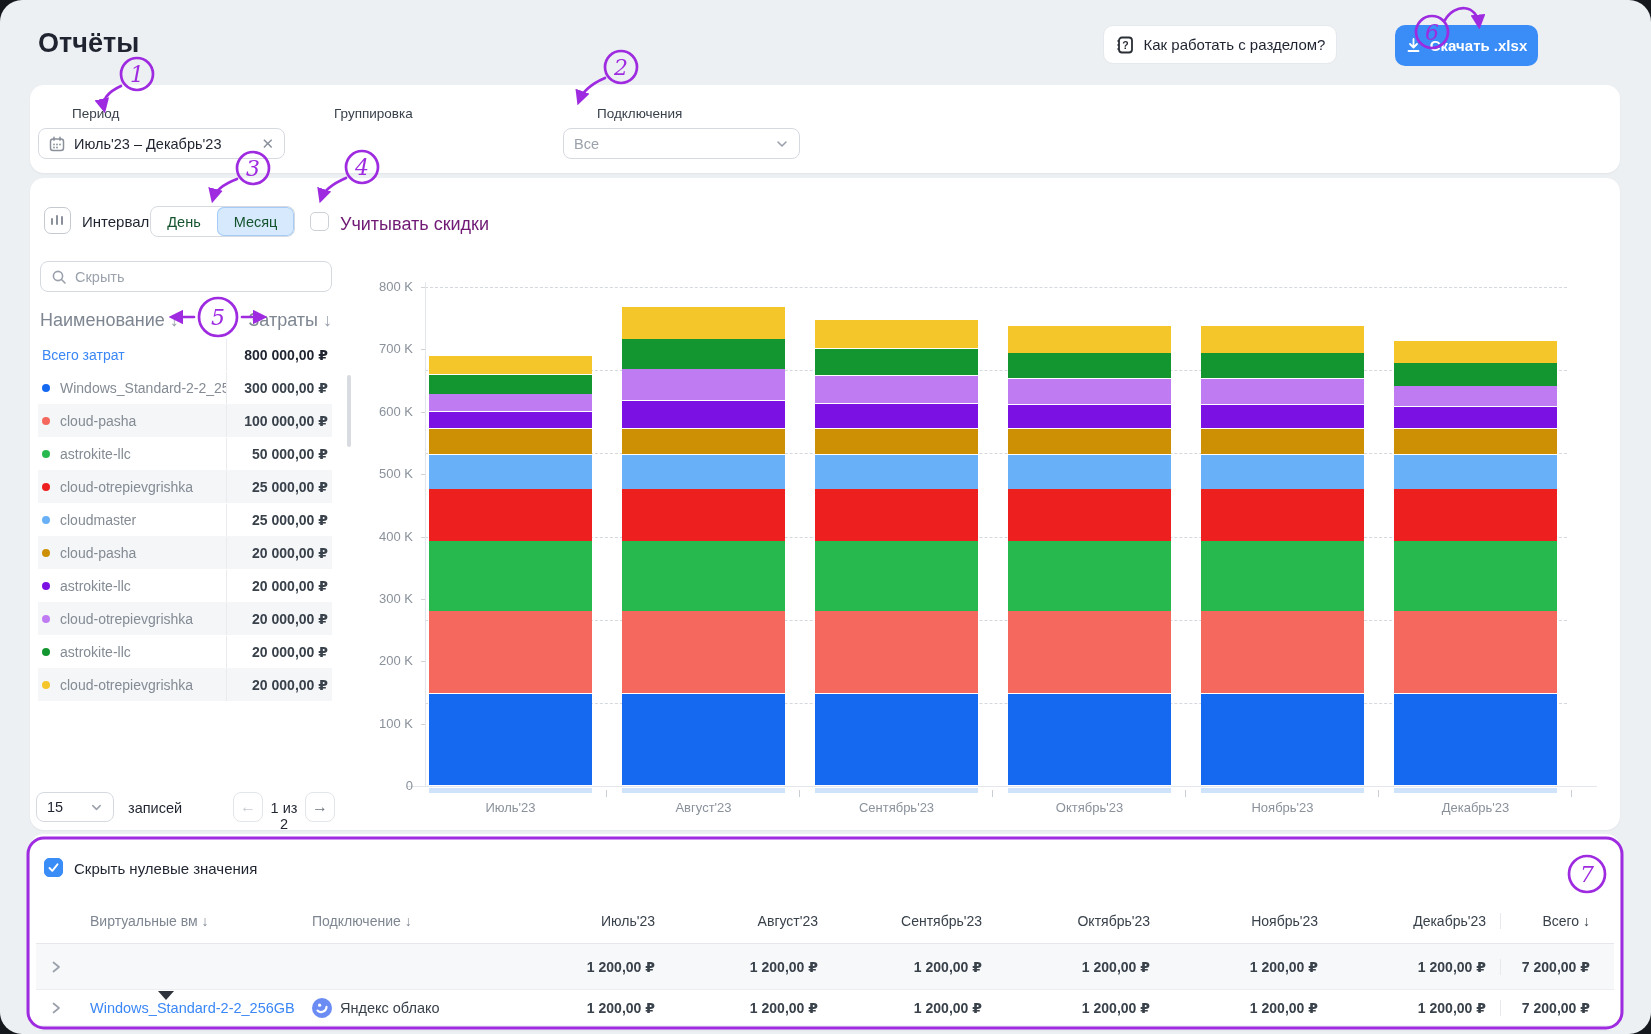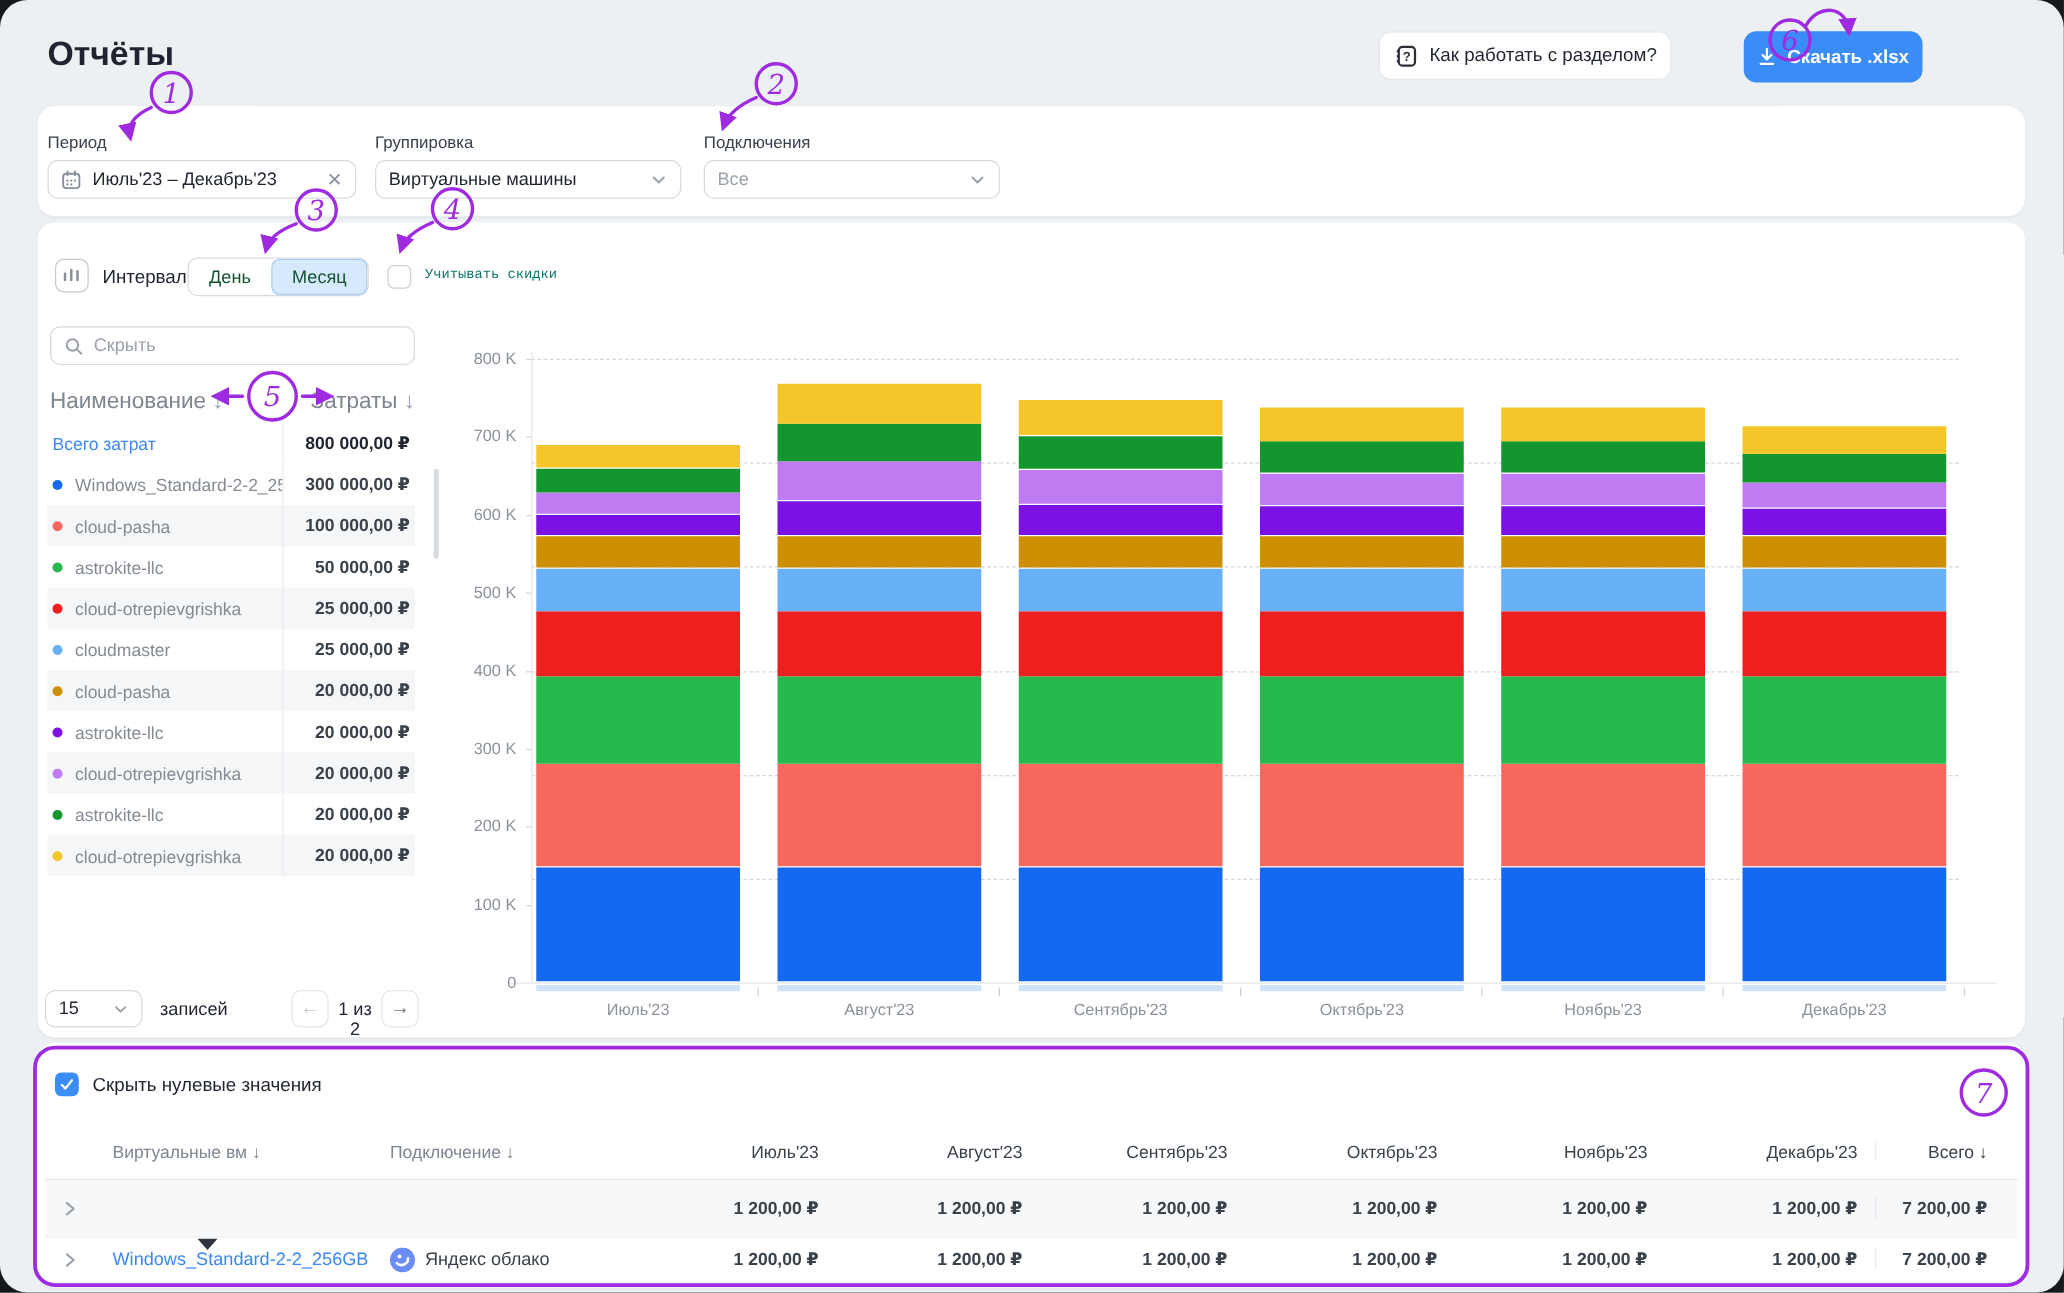--- a/index.html
+++ b/index.html
@@ -4,21 +4,21 @@
 <style>
   * { margin:0; padding:0; box-sizing:border-box; }
   html,body { width:1651px; height:1034px; background:#15181c; font-family:"Liberation Sans","DejaVu Sans",sans-serif; }
   .page { position:absolute; left:0; top:0; width:1651px; height:1034px; background:#edf0f3; border-radius:22px; overflow:hidden; }
   .abs { position:absolute; }
   .card { position:absolute; background:#fff; border-radius:14px; box-shadow:0 1px 2px rgba(16,24,40,.05); }
   .title { font-size:27px; font-weight:bold; color:#1f2430; }
   .btn { display:flex; align-items:center; justify-content:center; gap:9px; border-radius:10px; cursor:pointer; }
   .btn-help { background:#fff; border:1px solid #e5e8ec; color:#1f2430; font-size:15px; }
   .btn-primary { background:#3a8cf7; color:#fff; font-size:15px; font-weight:bold; }
-  .flabel { font-size:13.5px; color:#39414b; }
+  .flabel { font-size:13.5px; color:#39414b;margin-left:34px; }
   .finput { position:absolute; height:31px; background:#fff; border:1px solid #d6dae0; border-radius:8px; display:flex; align-items:center; padding:0 10px; font-size:14.5px; color:#1f2430; }
   .placeholder { color:#9ba2ac; }
   .chev { margin-left:auto; }
   .seg-group { position:absolute; display:flex; border:1px solid #d6dae0; border-radius:8px; background:#fff; overflow:hidden; }
   .seg { display:flex; align-items:center; justify-content:center; font-size:14.5px; color:#14532d; cursor:pointer; }
   .seg.sel { background:#d7eafd; border-radius:7px; box-shadow:inset 0 0 0 1px #a5ccf6; }
   .cbx { position:absolute; width:19px; height:19px; border:1px solid #ccd1d7; border-radius:5px; background:#fff; cursor:pointer; }
   .cbx.on { background:#3a8cf7; border-color:#3a8cf7; display:flex; align-items:center; justify-content:center; }
   .search { position:absolute; display:flex; align-items:center; gap:8px; border:1px solid #d6dae0; border-radius:8px; background:#fff; padding:0 10px; font-size:14.5px; }
   .colhead { font-size:18px; color:#7e8691; }
@@ -76,26 +76,20 @@
         <circle cx="8" cy="8.5" r=".9" fill="#8a919b"></circle>
         <circle cx="11" cy="8.5" r=".9" fill="#8a919b"></circle>
       <circle cx="5" cy="11.5" r=".9" fill="#8a919b"></circle>
         <circle cx="8" cy="11.5" r=".9" fill="#8a919b"></circle>
     </svg>
     <span>Июль'23 – Декабрь'23</span>
     <span class="chev" style="color:#8a919b; font-size:15px;">✕</span>
   </div>
 
   <div class="abs flabel" style="left:300px; top:106px;">Группировка</div>
-  <div class="finput" style="left:300px; top:128px; width:245px;">
-    <span>Виртуальные машины</span>
-    <svg class="chev" width="14" height="14" viewBox="0 0 14 14">
-      <path d="M3 5l4 4 4-4" fill="none" stroke="#9aa1ab" stroke-width="1.6" stroke-linecap="round" stroke-linejoin="round"></path>
-    </svg>
-  </div>
 
   <div class="abs flabel" style="left:563px; top:106px;">Подключения</div>
   <div class="finput" style="left:563px; top:128px; width:237px;">
     <span class="placeholder">Все</span>
     <svg class="chev" width="14" height="14" viewBox="0 0 14 14">
       <path d="M3 5l4 4 4-4" fill="none" stroke="#9aa1ab" stroke-width="1.6" stroke-linecap="round" stroke-linejoin="round"></path>
     </svg>
   </div>
 
   <div class="card" style="left:30px; top:178px; width:1590px; height:652px;"></div>
@@ -106,21 +100,21 @@
       </svg>
   </div>
   <div class="abs" style="left:82px; top:213px; font-size:15px; color:#1f2430;">Интервал</div>
 
   <div class="seg-group" style="left:150px; top:206px; height:31px;">
     <div class="seg" style="width:66px;">День</div>
     <div class="seg sel" style="width:77px;">Месяц</div>
   </div>
 
   <div class="cbx" style="left:310px; top:212px;"></div>
-  <div class="abs" style="left:340px; top:214px; font-size:11px; color:#0f766e;font-family:Liberation Mono, monospace;">Учитывать скидки</div>
+  <div class="abs" style="left:340px; top:214px; font-size:18px; color:#701a75;">Учитывать скидки</div>
 
   <div class="search" style="left:40px; top:261px; width:292px; height:31px;">
     <svg width="16" height="16" viewBox="0 0 16 16">
       <circle cx="7" cy="7" r="4.6" fill="none" stroke="#9aa1ab" stroke-width="1.6"></circle>
       <path d="M10.5 10.5L14 14" stroke="#9aa1ab" stroke-width="1.6" stroke-linecap="round"></path>
     </svg>
     <span class="placeholder">Скрыть</span>
   </div>
 
   <div class="abs colhead" style="left:40px; top:310px;">

